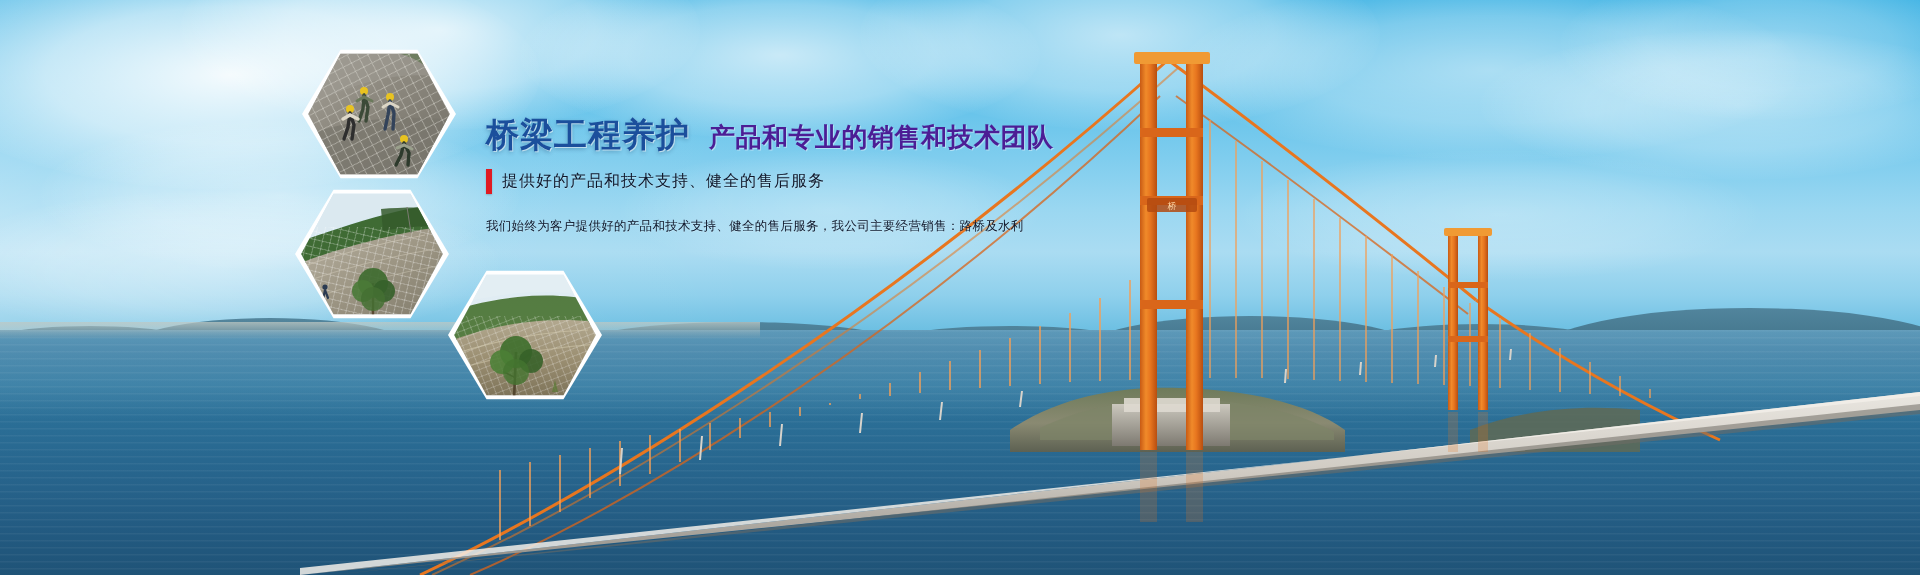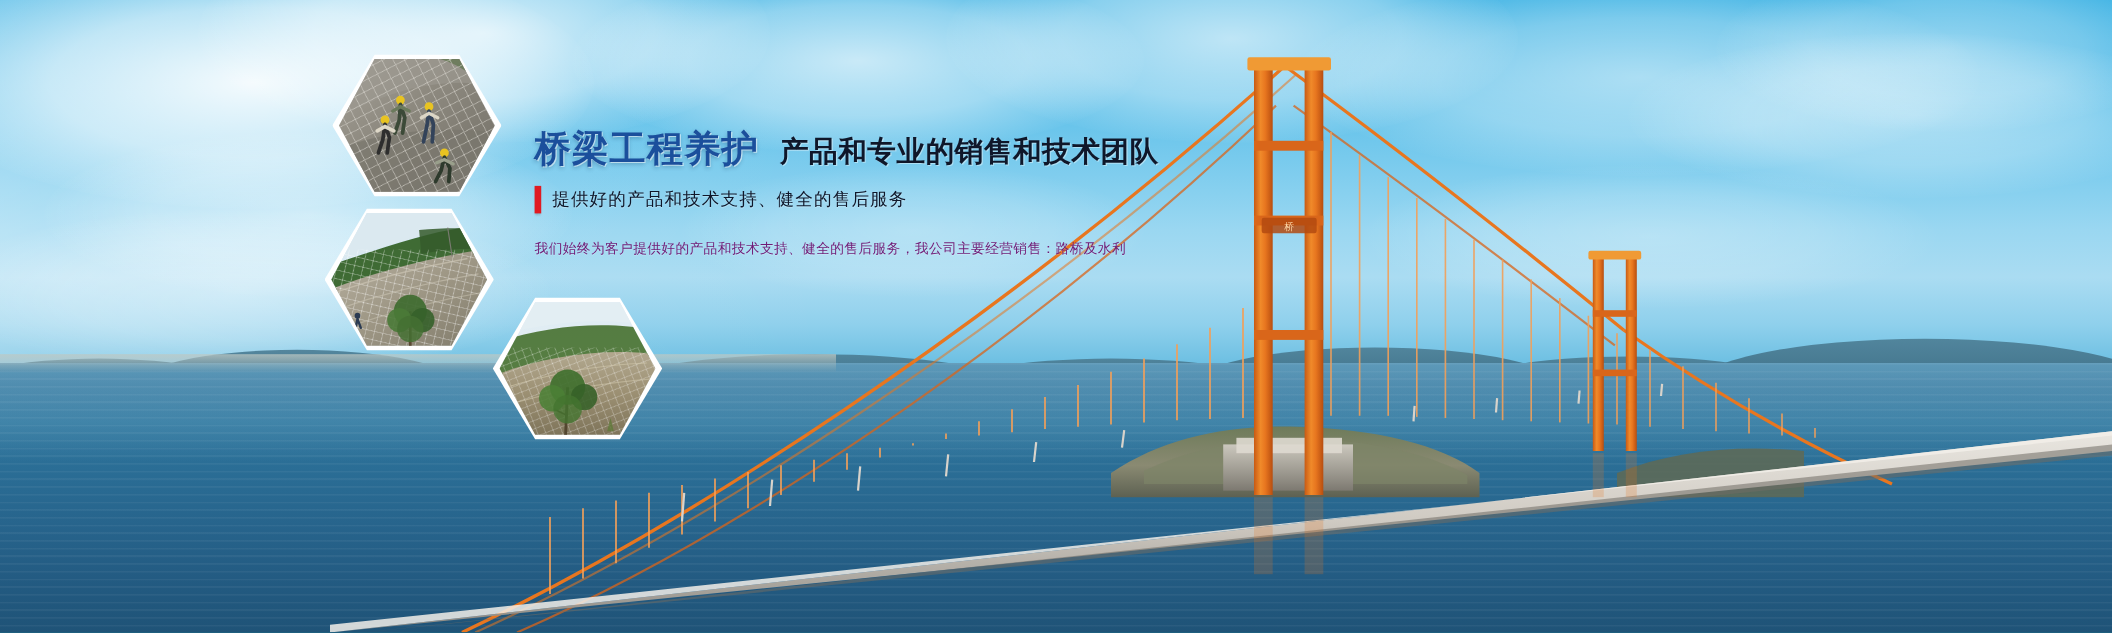--- a/index.html
+++ b/index.html
@@ -120,40 +120,40 @@
   }
   .headline .h-main{
     font-size:33px; font-weight:bold; letter-spacing:1px;
     color:#1b4f9c;
     text-shadow:
       1px 1px 0 rgba(255,255,255,.55),
       0 2px 4px rgba(10,40,80,.30);
   }
   .headline .h-sub{
     font-size:26px; font-weight:bold; letter-spacing:.5px;
-    color:#0f172a;
+    color:#4c1d95;
     text-shadow:1px 1px 0 rgba(255,255,255,.40);
   }
 
   .subline{
     display:flex; align-items:center; gap:10px;
     margin-top:18px;
   }
   .red-bar{
     width:6px; height:25px; background:#e01a22; flex:0 0 auto;
     box-shadow:0 1px 2px rgba(0,0,0,.2);
   }
   .subline-text{
     font-size:16px; color:#0f172a; letter-spacing:1px; white-space:nowrap;
     text-shadow:0 1px 1px rgba(255,255,255,.35);
   }
 
   .body-copy{ margin-top:22px; }
   .body-copy p{
-    font-size:12.5px; color:#701a75; line-height:20px;
+    font-size:12.5px; color:#0f172a; line-height:20px;
     letter-spacing:.3px; white-space:nowrap;
     text-shadow:0 1px 0 rgba(255,255,255,.22);
   }
 </style>
 </head>
 <body>
 
 <div class="banner">
 
   <div class="sky">

